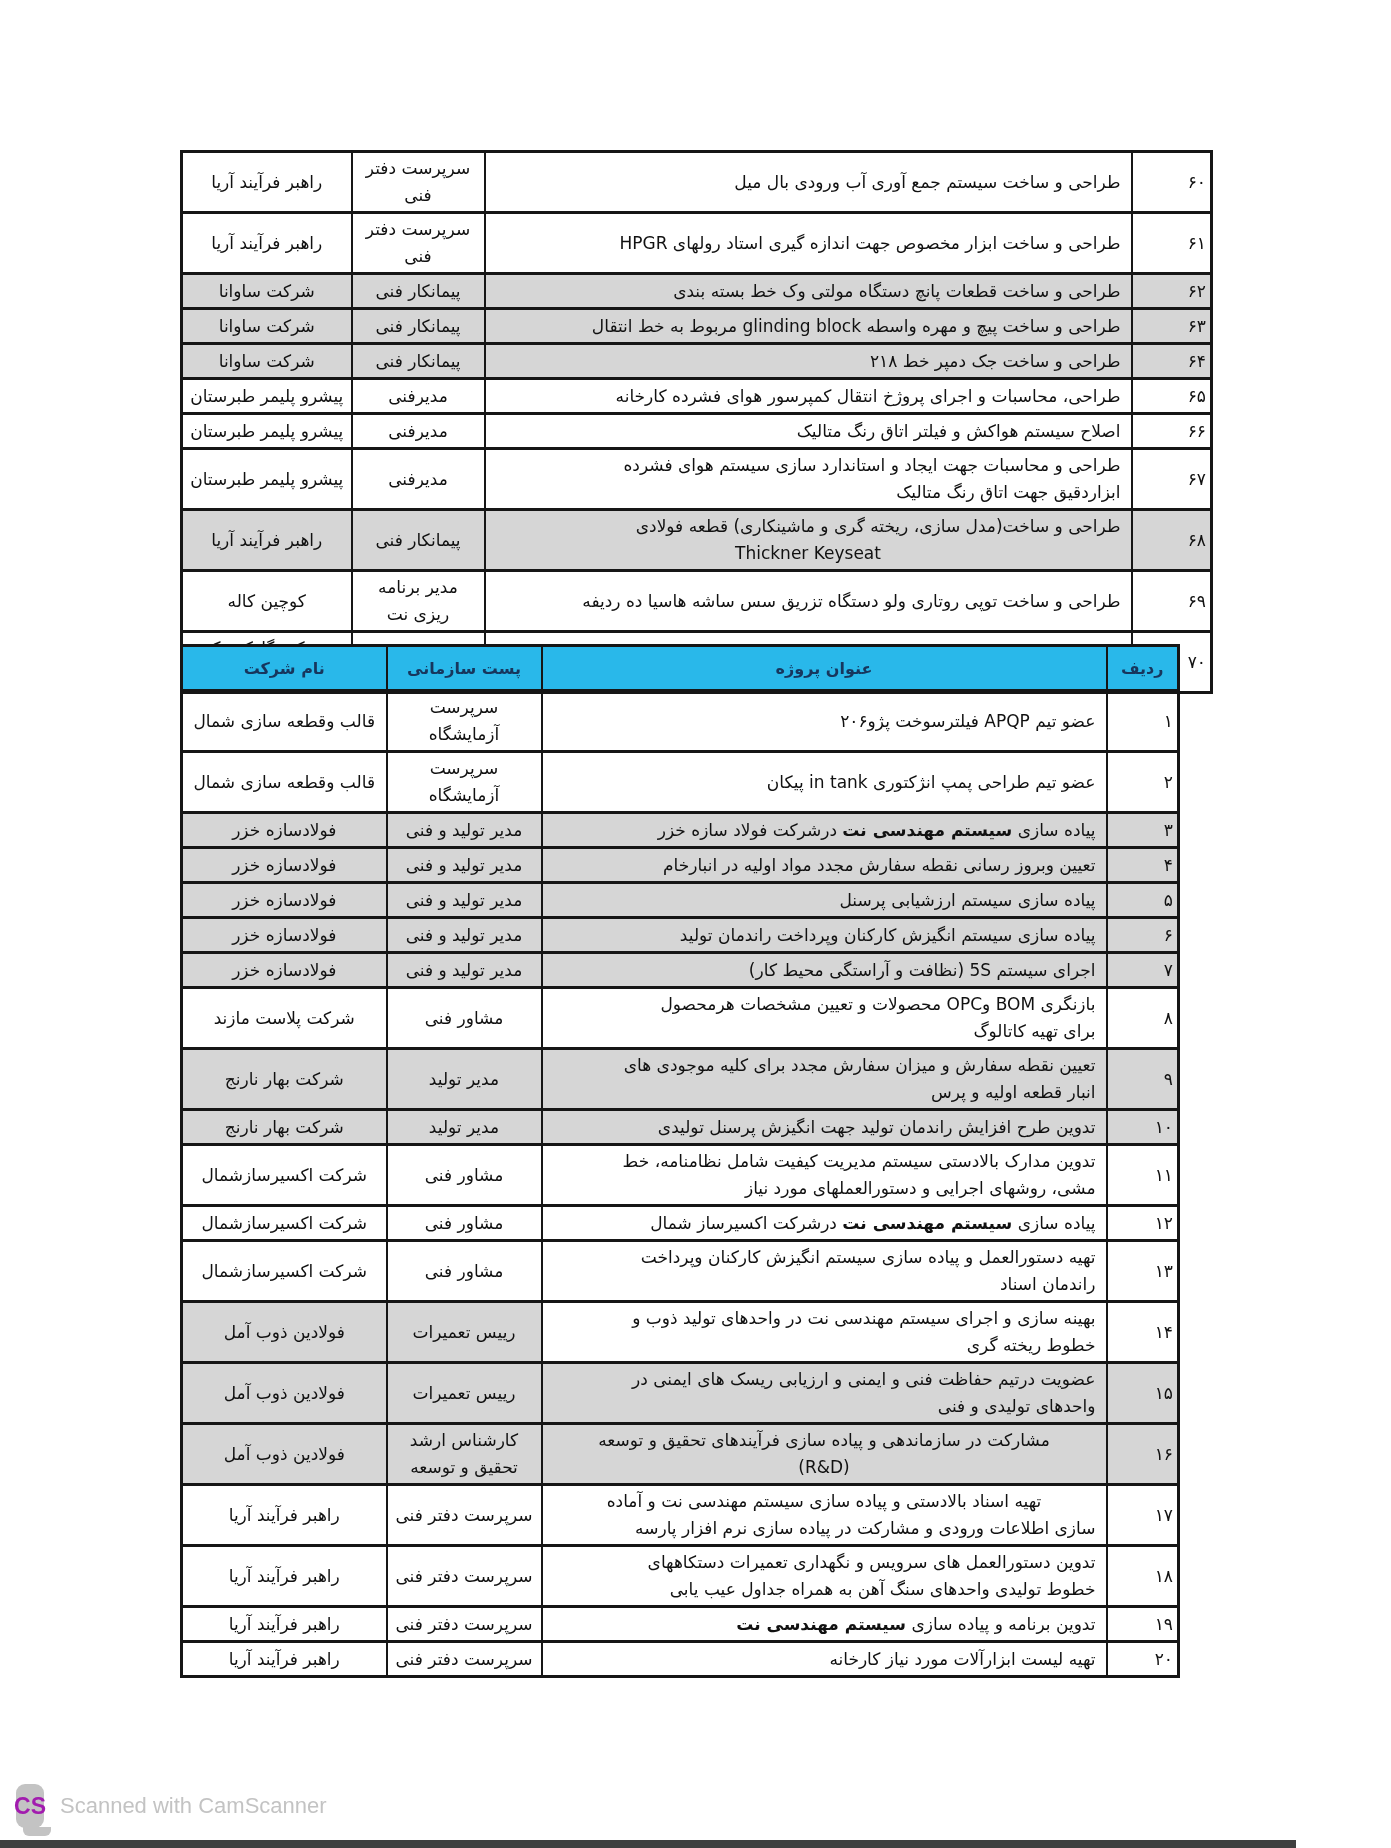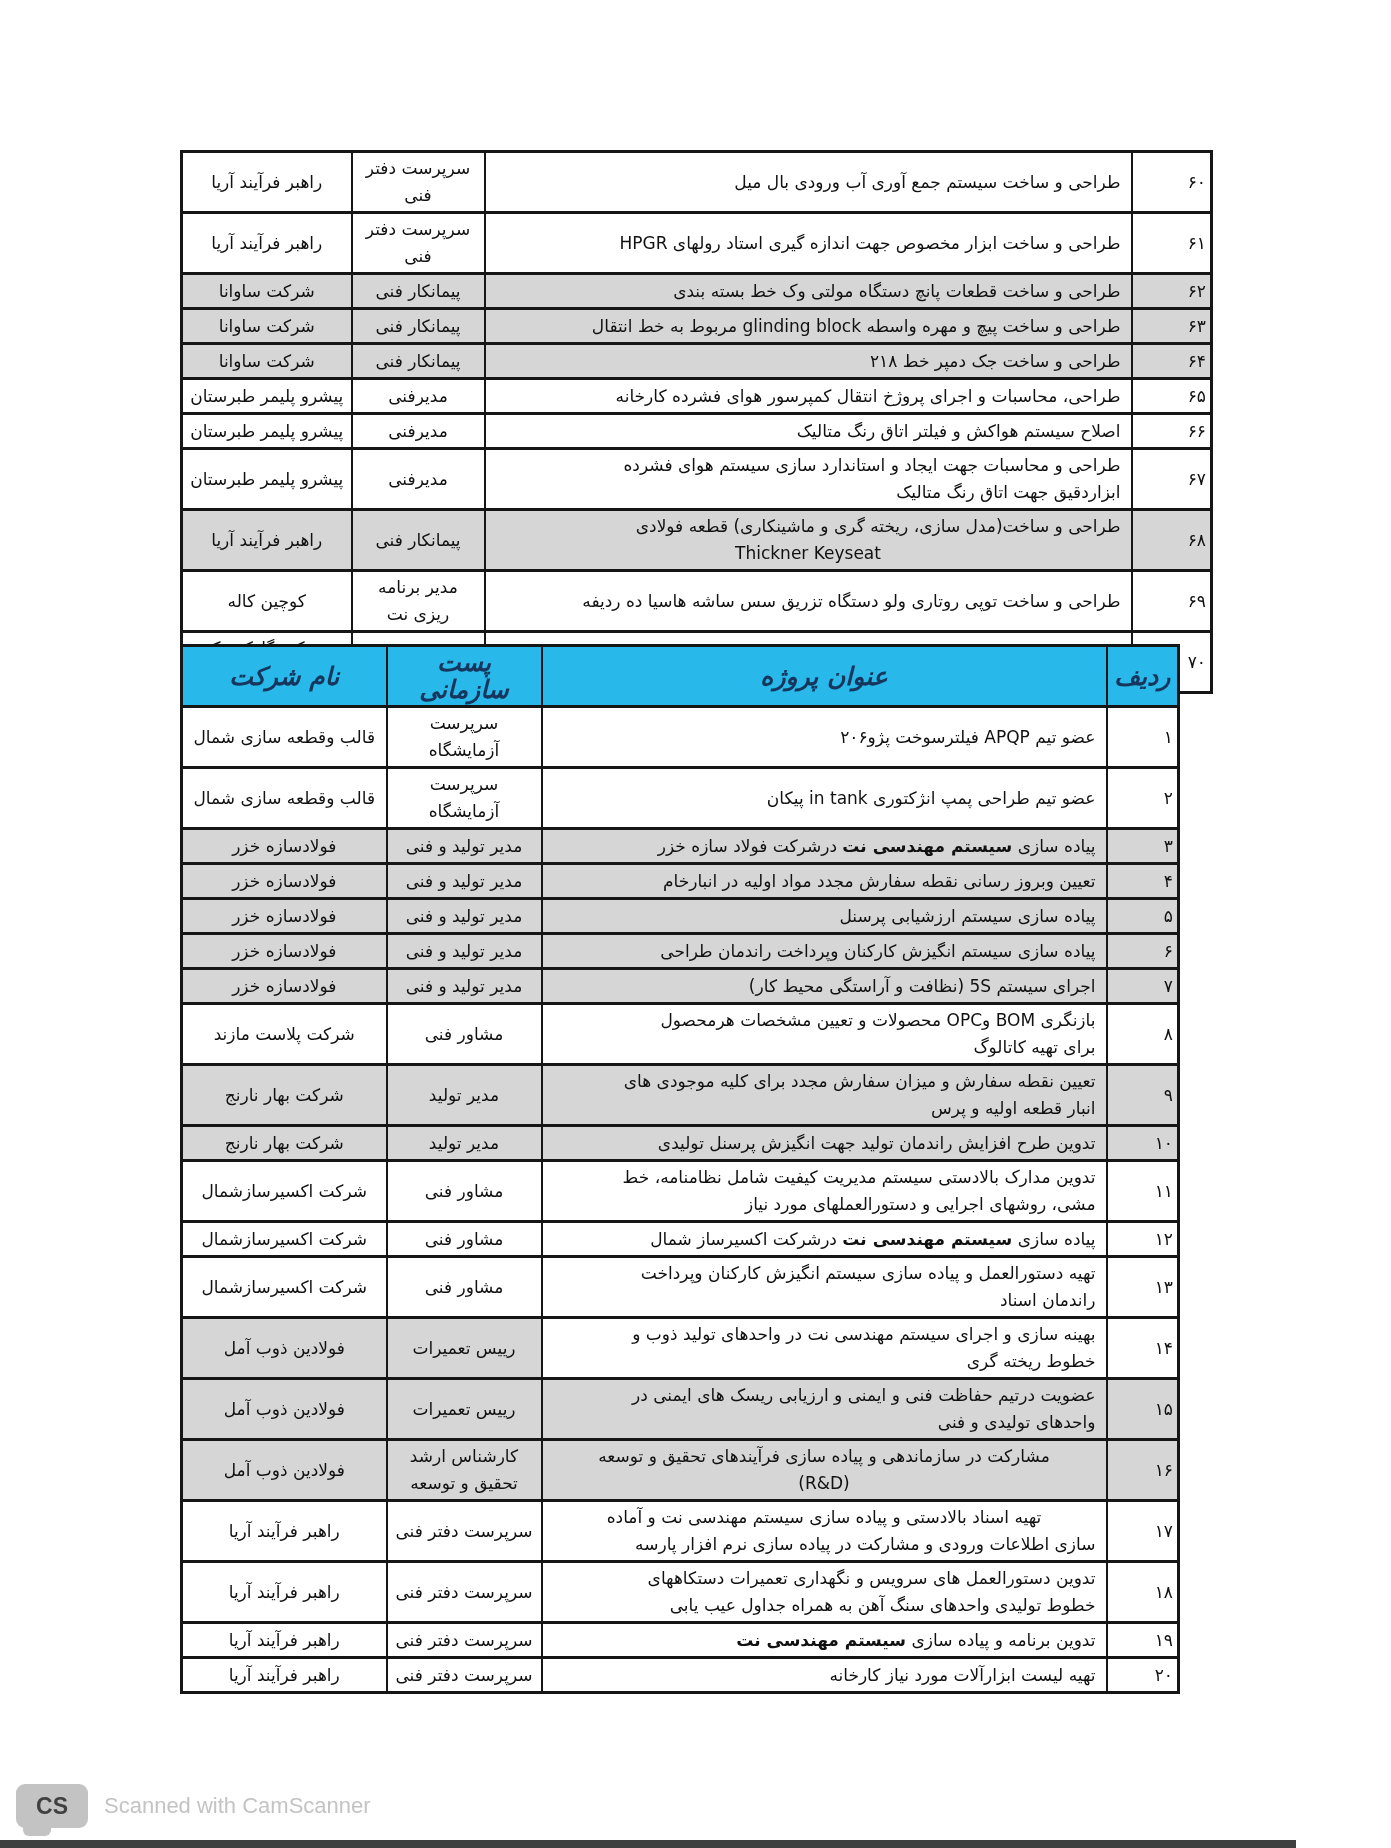--- a/index.html
+++ b/index.html
@@ -8,34 +8,34 @@
   }
   html,body{margin:0;padding:0;background:#e8e8e8;}
   .page{position:relative;width:1391px;height:1848px;background:#ffffff;margin:0 auto;
         font-family:"DejaVu Sans",sans-serif;overflow:hidden;}
   table{border-collapse:collapse;table-layout:fixed;}
   #table1{position:absolute;top:150px;left:180px;width:1030px;border:3px solid var(--border-col);}
   #table2{position:absolute;top:644px;left:180px;width:997px;border:3px solid var(--border-col);}
   td,th{border:2px solid var(--border-col);border-top-width:3px;border-bottom-width:3px;
         font-size:17px;line-height:27px;color:#111;vertical-align:middle;overflow:hidden;}
   td{height:28px;}
-  th{background:var(--header-bg);color:var(--header-text);font-weight:bold;font-size:25px;height:38px;padding:2px 6px;font-style:italic;}
+  th{background:var(--header-bg);color:var(--header-text);font-weight:bold;font-size:16px;height:38px;padding:2px 6px;}
   td.num{text-align:right;padding:2px 4px;}
   td.title{text-align:right;padding:2px 10px;}
   td.post,td.company{text-align:center;padding:2px 6px;}
   td.g{background:var(--row-gray);}
   .em{font-weight:bold;}
   .line{min-height:27px;}
   .line.c{text-align:center;}
   #heading{position:absolute;top:601px;left:87px;width:997px;text-align:center;
            color:var(--heading-text);font-weight:bold;font-size:21px;}
   .footer{position:absolute;left:16px;top:1784px;display:flex;align-items:center;gap:16px;direction:ltr;
           font-family:"Liberation Sans",sans-serif;}
-  .cs-logo{width:72px;height:44px;background:var(--footer-gray);border-radius:9px;position:relative;
-           display:flex;align-items:center;justify-content:center;color:#404040;font-weight:bold;font-size:23px;}
+  .cs-logo{width:28px;height:44px;background:var(--footer-gray);border-radius:9px;position:relative;
+           display:flex;align-items:center;justify-content:center;color:#a21caf;font-weight:bold;font-size:23px;}
   .cs-logo:after{content:"";position:absolute;left:7px;bottom:-8px;width:28px;height:9px;
                  background:var(--footer-gray);border-radius:0 0 6px 6px;}
   .footer-text{color:var(--footer-gray);font-size:22px;}
   .bottom-strip{position:absolute;left:0;bottom:0;width:1296px;height:8px;background:var(--strip-col);}
   #table1 col.c-num{width:80px;} #table1 col.c-title{width:647px;} #table1 col.c-post{width:133px;} #table1 col.c-company{width:170px;}
   #table2 col.c-num{width:72px;} #table2 col.c-title{width:565px;} #table2 col.c-post{width:155px;} #table2 col.c-company{width:205px;}
 </style>
 </head>
 <body>
 
@@ -195,21 +195,21 @@
           <td class="num g">۵</td>
           <td class="title g">
             <div class="line"><span>پیاده سازی سیستم ارزشیابی پرسنل</span></div>
           </td>
           <td class="post g">مدیر تولید و فنی</td>
           <td class="company g">فولادسازه خزر</td>
         </tr>
         <tr>
           <td class="num g">۶</td>
           <td class="title g">
-            <div class="line"><span>پیاده سازی سیستم انگیزش کارکنان وپرداخت راندمان طراحی</span></div>
+            <div class="line"><span>پیاده سازی سیستم انگیزش کارکنان وپرداخت راندمان تولید</span></div>
           </td>
           <td class="post g">مدیر تولید و فنی</td>
           <td class="company g">فولادسازه خزر</td>
         </tr>
         <tr>
           <td class="num g">۷</td>
           <td class="title g">
             <div class="line"><span>اجرای سیستم 5S (نظافت و آراستگی محیط کار)</span></div>
           </td>
           <td class="post g">مدیر تولید و فنی</td>

